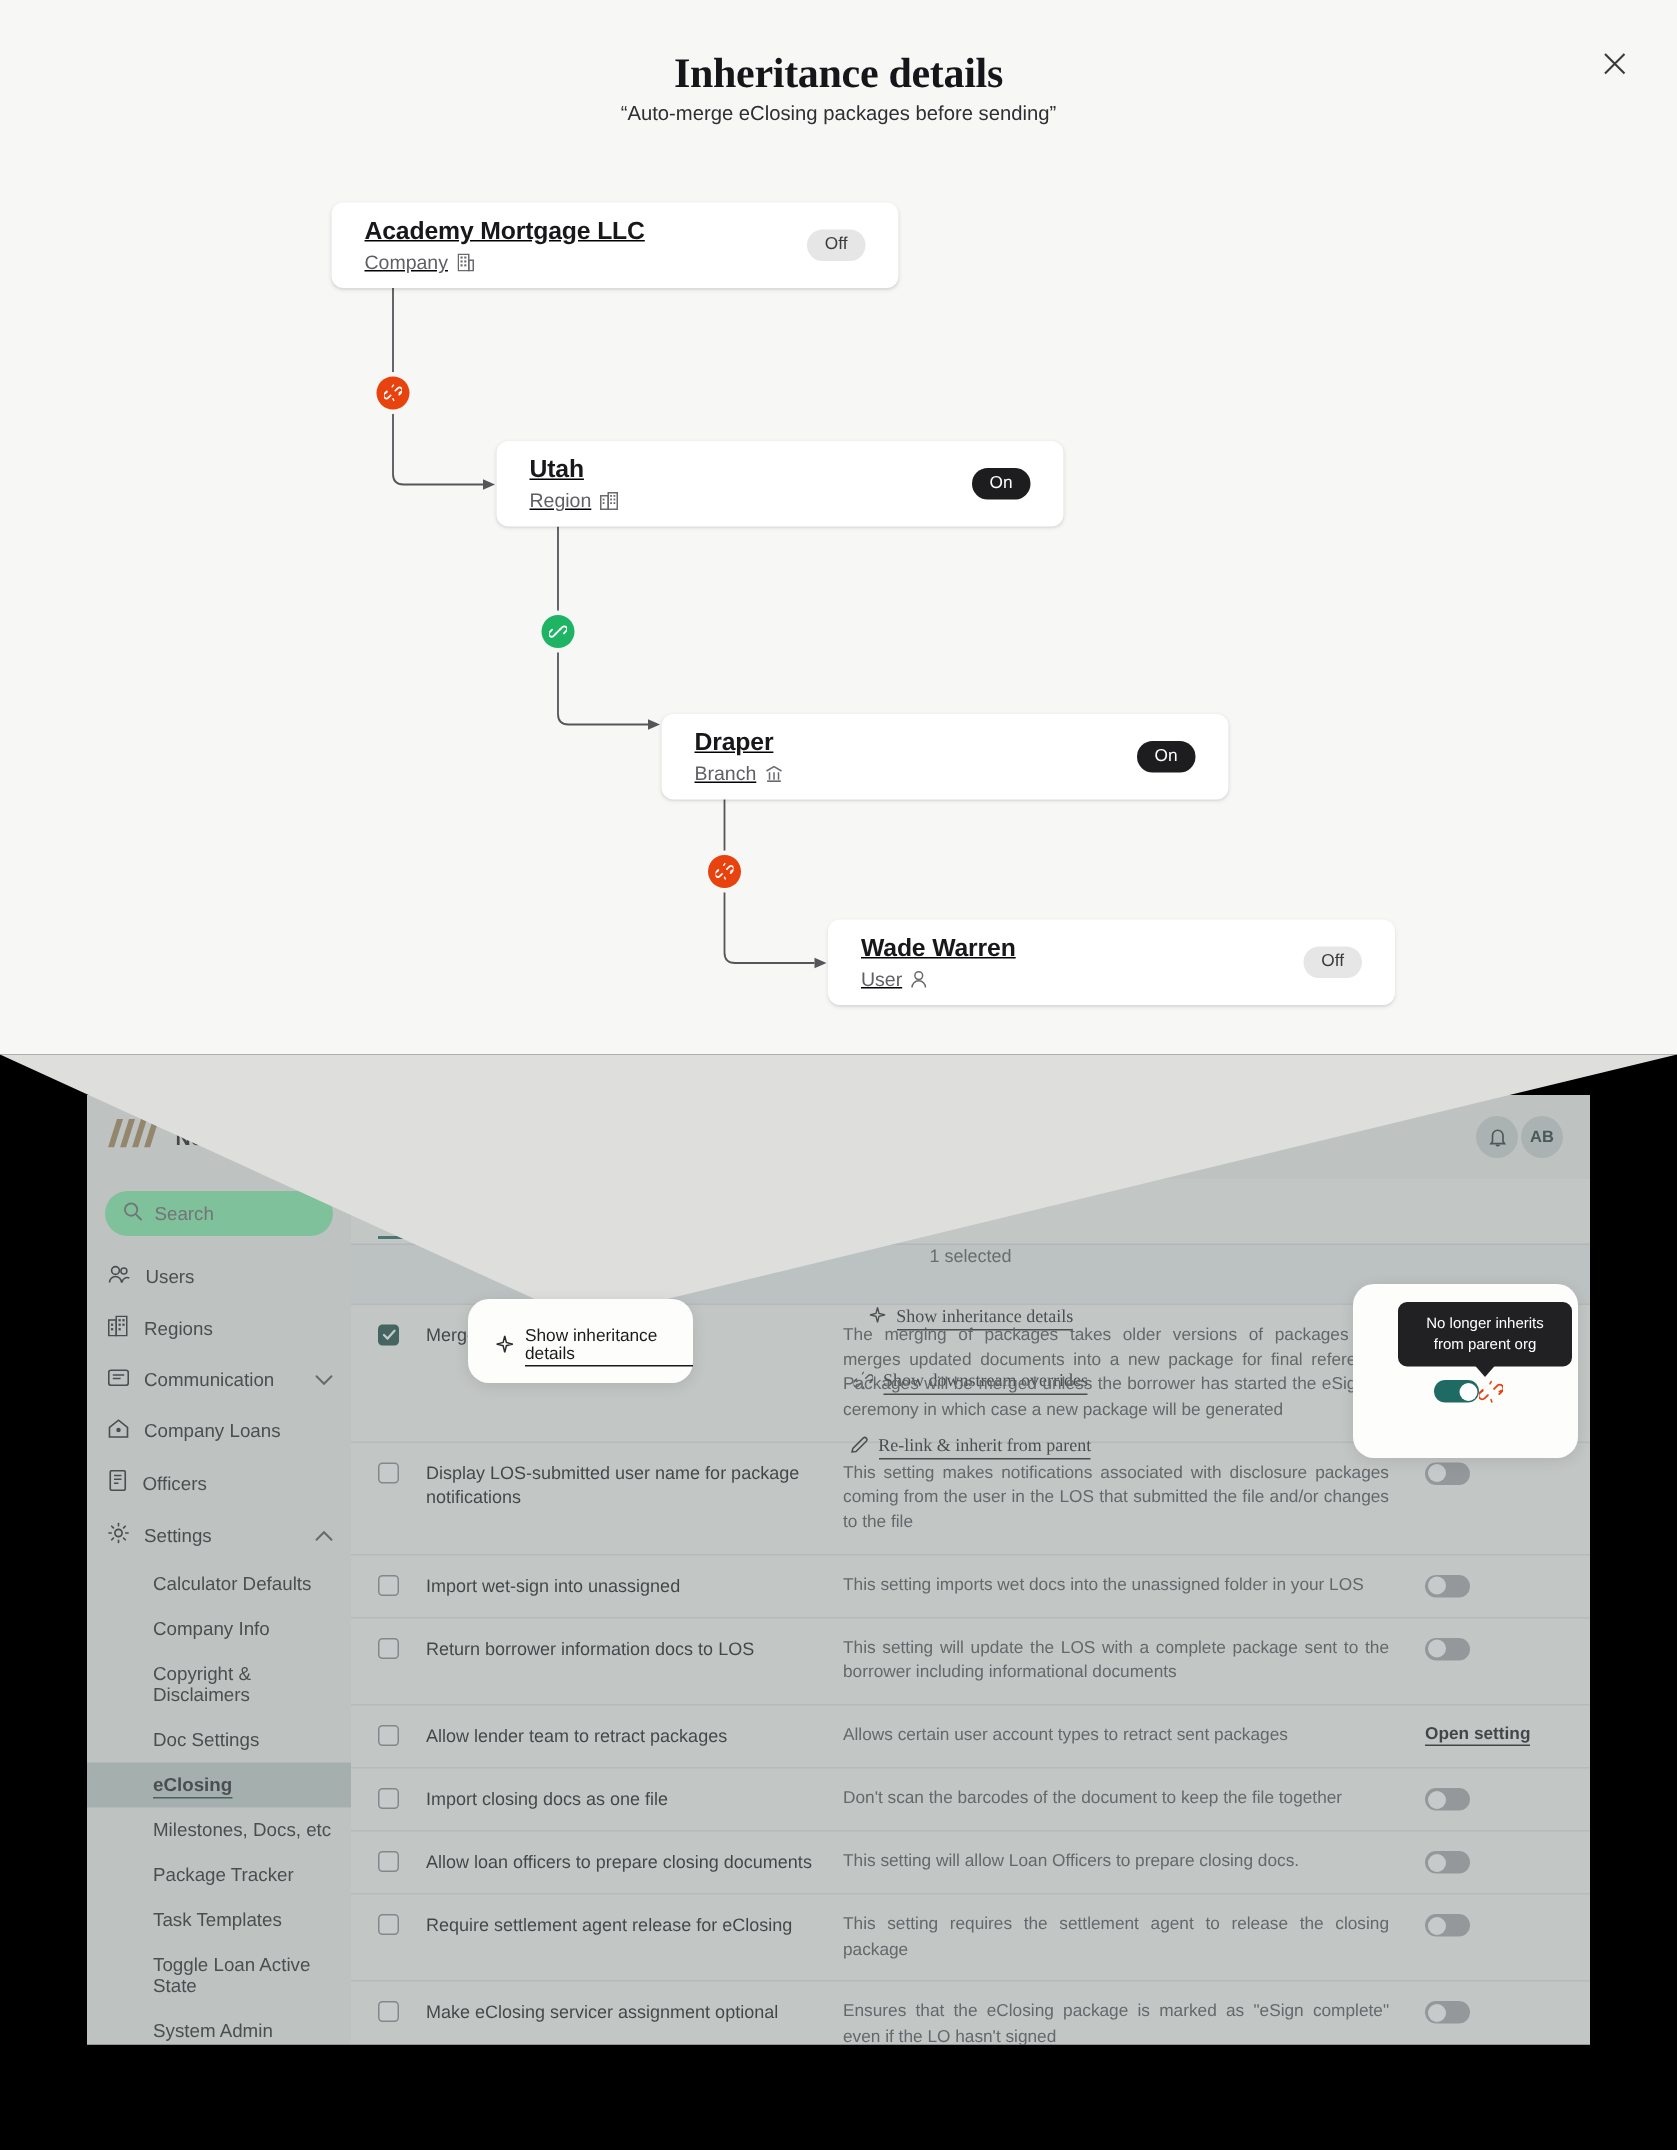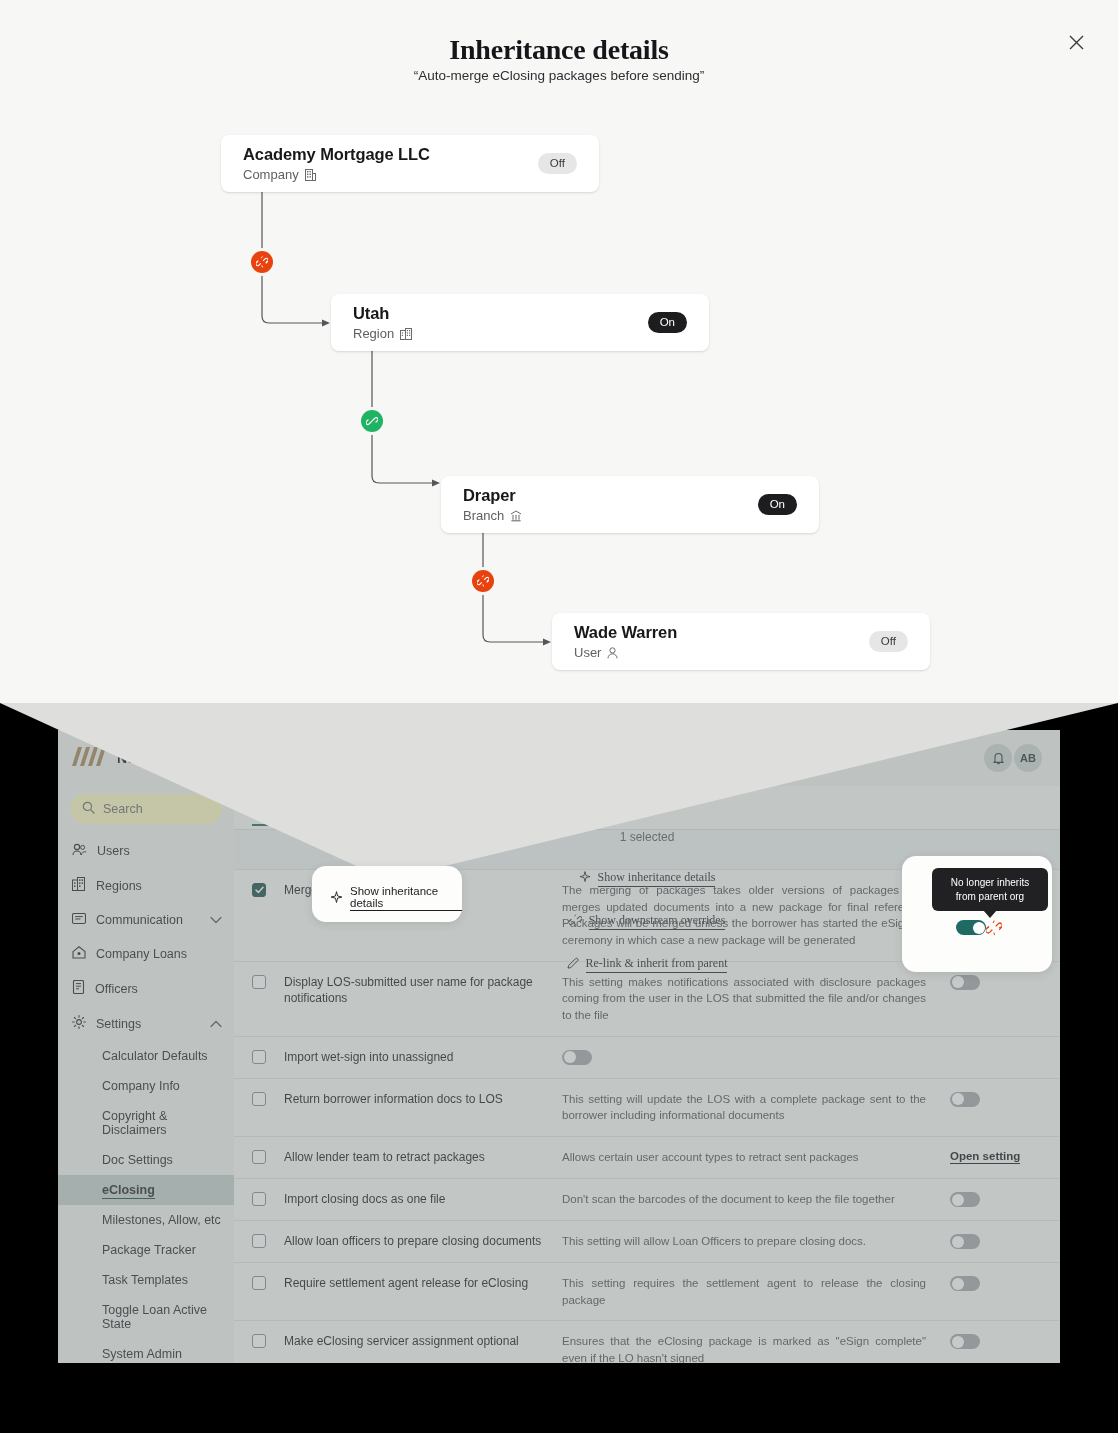--- a/index.html
+++ b/index.html
@@ -47,21 +47,21 @@
   .tree-svg { position: absolute; left: 0; top: 0; width: 1118px; height: 703px; pointer-events:none; }
 
   .node {
     position: absolute;
     background: #ffffff;
     border-radius: 8px;
     box-shadow: 0 1px 3px rgba(0,0,0,0.10), 0 1px 1px rgba(0,0,0,0.04);
     display: flex; align-items: center; justify-content: space-between;
     padding: 0 22px 0 22px;
   }
-  .node-text { display: flex; flex-direction: column; gap: 3px; }
+  .node-text { display: flex; flex-direction: column; gap: 3px; text-decoration: underline; }
   .node-name { font-size: 16.5px; font-weight: bold; color: #18181b; letter-spacing: -0.1px; }
   .node-meta { font-size: 13px; color: #5f6065; display:flex; align-items:center; gap:6px; }
   .node-meta .tiny-icon { display:inline-flex; align-items:center; }
 
   .pill {
     border-radius: 999px;
     font-size: 11.5px;
     padding: 5px 12px;
     line-height: 1;
     font-weight: normal;
@@ -108,21 +108,21 @@
     background:#cfd8d6; display:flex; align-items:center; justify-content:center;
     color:#2b3b39; font-size:11px; font-weight:bold;
   }
 
   .app-sidebar {
     position:absolute; left:0; top:56px; width:176px; height:577px;
     background:#f2f2f0; padding-top: 4px;
   }
   .search-box {
     margin: 4px 12px 10px 12px; height:30px; border-radius:999px;
-    background:#fef9c3; display:flex; align-items:center; gap:8px;
+    background:#86efac; display:flex; align-items:center; gap:8px;
     padding: 0 12px; font-size:12.5px; color:#6d6d70;
   }
   .nav-item {
     display:flex; align-items:center; gap:10px;
     padding: 9px 12px 9px 14px; font-size:12.5px; color:#2a2a2d;
     position:relative;
   }
   .nav-item .chev { margin-left:auto; color:#5a5a5d; display:flex; }
   .nav-sub {
     padding: 8px 12px 8px 44px; font-size:12.5px; color:#2a2a2d;
@@ -462,21 +462,21 @@
               <path d="M1 6.5 L6 1.5 L11 6.5" fill="none" stroke="#5a5a5d" stroke-width="1.3" stroke-linecap="round"></path>
             </svg>
           </span>
       </div>
 
       <div class="nav-sub"><span>Calculator Defaults</span></div>
       <div class="nav-sub"><span>Company Info</span></div>
       <div class="nav-sub"><span>Copyright &amp; Disclaimers</span></div>
       <div class="nav-sub"><span>Doc Settings</span></div>
       <div class="nav-sub active"><span>eClosing</span></div>
-      <div class="nav-sub"><span>Milestones, Allow, etc</span></div>
+      <div class="nav-sub"><span>Milestones, Docs, etc</span></div>
       <div class="nav-sub"><span>Package Tracker</span></div>
       <div class="nav-sub"><span>Task Templates</span></div>
       <div class="nav-sub"><span>Toggle Loan Active State</span></div>
       <div class="nav-sub"><span>System Admin</span></div>
     </div>
 
     <div class="app-main">
       <div class="tabs">
         <div class="tab active">Settings</div>
         <div class="tab"></div>
@@ -533,20 +533,21 @@
           <div class="s-ctrl">
               <div class="toggle">
                 <div class="knob"></div>
               </div>
             </div>
         </div>
 
         <div class="srow">
           <div class="cb"></div>
           <div class="s-label">Import wet-sign into unassigned</div>
+          <div class="s-desc">This setting imports wet docs into the unassigned folder in your LOS</div>
           <div class="s-ctrl">
               <div class="toggle">
                 <div class="knob"></div>
               </div>
             </div>
         </div>
 
         <div class="srow">
           <div class="cb"></div>
           <div class="s-label">Return borrower information docs to LOS</div>

